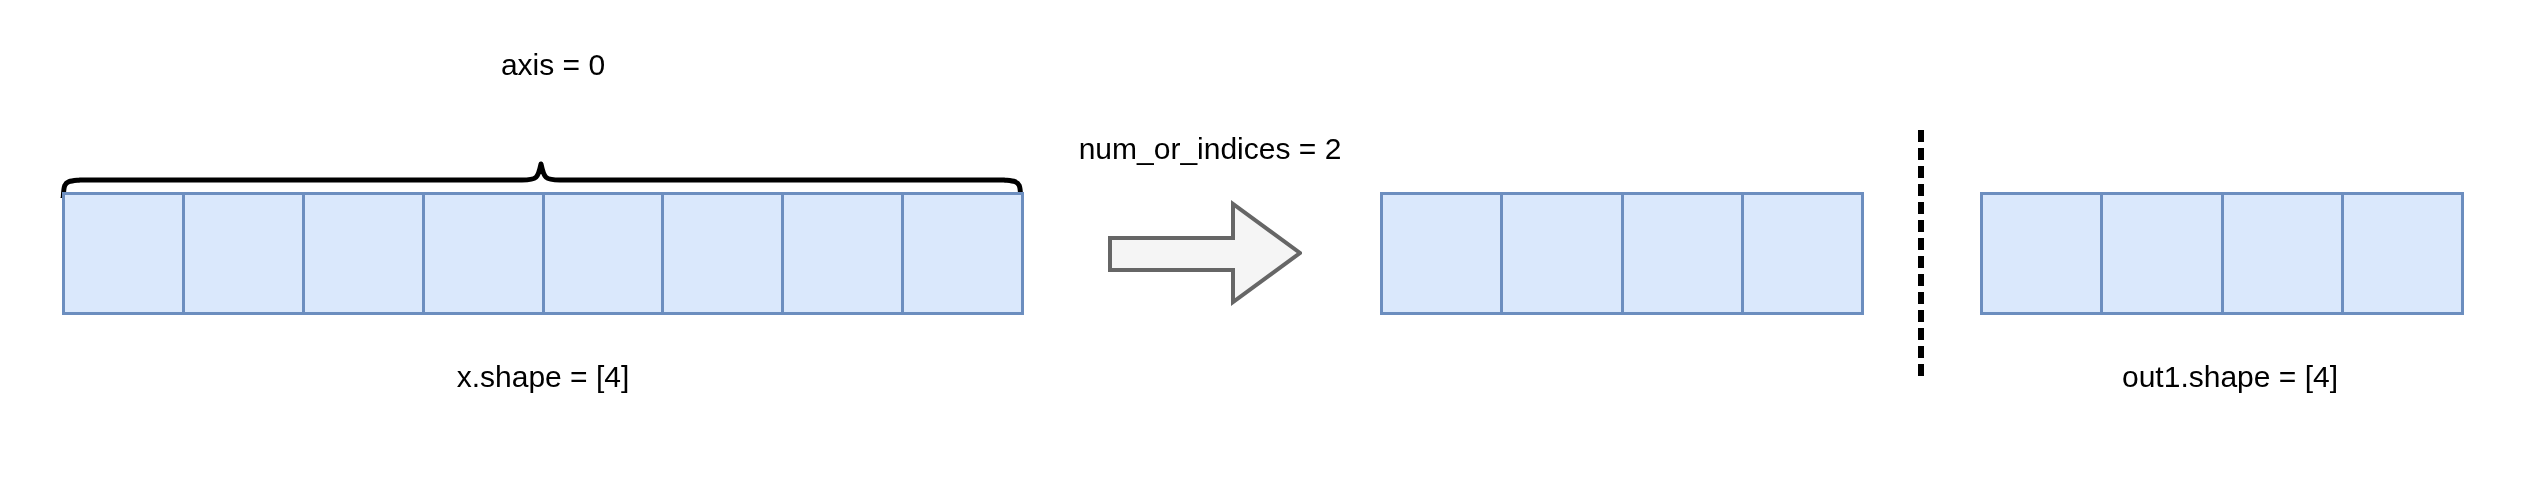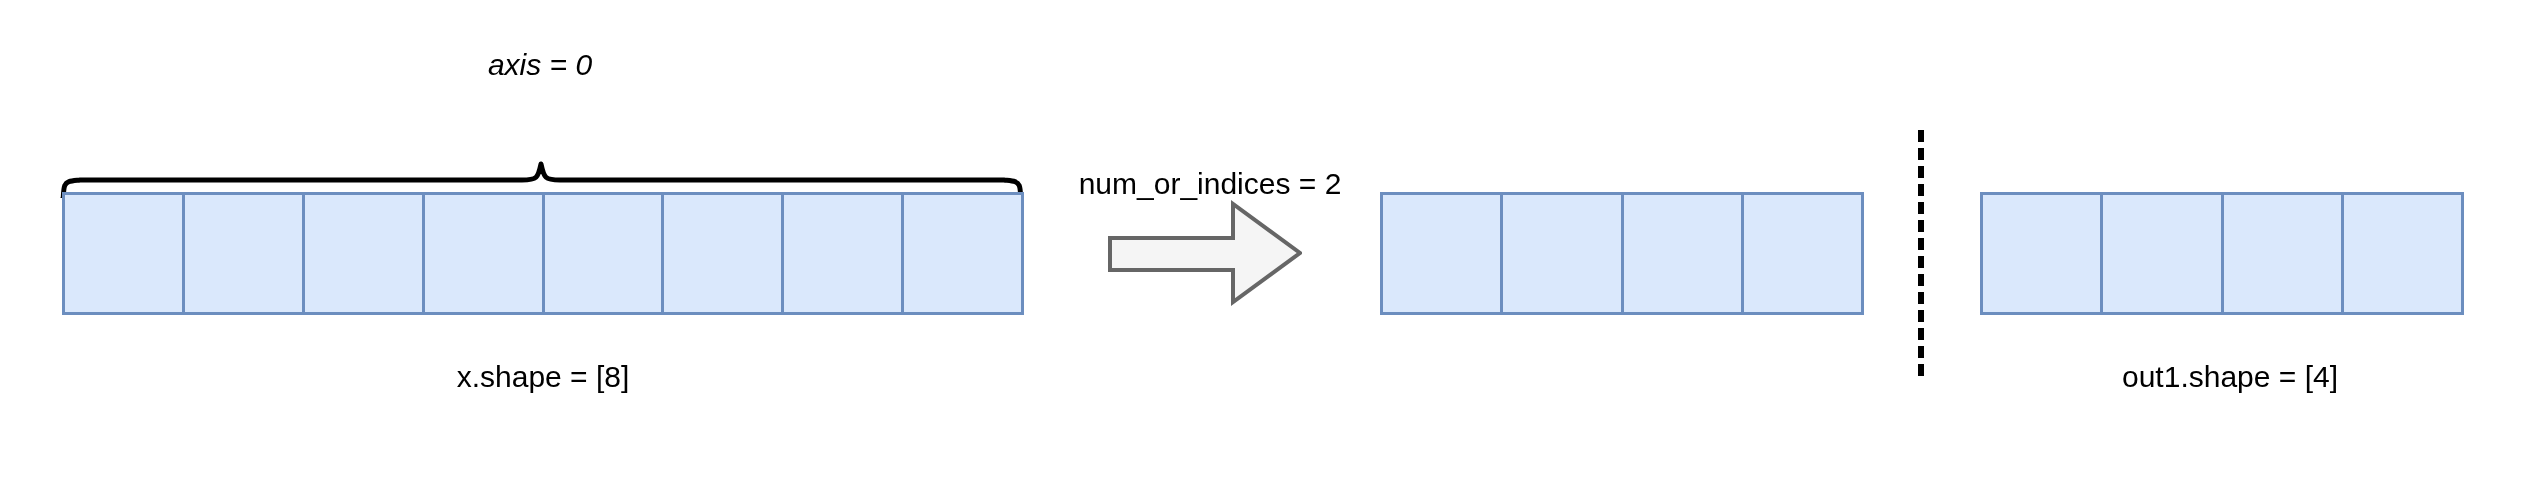--- a/index.html
+++ b/index.html
@@ -91,22 +91,22 @@
   #divider {
     position: absolute;
     left: 1918px;
     top: 130px;
     width: 0px;
     height: 246px;
     border-left: 6px dashed #000000;
   }
 
   
-  #axis-label      { left: 440px;  top: 48px;  width: 200px; font-style: italic; }
-  #num-label       { left: 1060px; top: 132px; width: 300px; margin-top: 35px; }
+  #axis-label      { left: 453px;  top: 48px;  width: 200px; }
+  #num-label       { left: 1060px; top: 132px; width: 300px; }
   #x-shape-label   { left: 443px;  top: 360px; width: 200px; }
   #out0-label      { left: 1522px; top: 360px; width: 200px; }
   #out1-label      { left: 2122px; top: 360px; width: 200px; }
 </style>
 </head>
 <body>
 
 <div id="canvas">
 
   <div class="label" id="axis-label">axis = 0</div>
@@ -127,21 +127,21 @@
     <div class="cell"></div>
     <div class="cell"></div>
     <div class="cell"></div>
     <div class="cell"></div>
     <div class="cell"></div>
     <div class="cell"></div>
     <div class="cell"></div>
     <div class="cell"></div>
   </div>
 
-  <div class="label" id="x-shape-label">x.shape = [8]</div>
+  <div class="label" id="x-shape-label">x.shape = [4]</div>
 
   <div class="label" id="num-label">num_or_indices = 2</div>
 
   <svg id="split-arrow" viewBox="0 0 194 106" preserveAspectRatio="none">
     <polygon points="2,38 125,38 125,4 192,53 125,102 125,70 2,70" fill="#f5f5f5" stroke="#666666" stroke-width="4" stroke-linejoin="miter"></polygon>
   </svg>
 
   <div class="array" id="out0-array">
     <div class="cell"></div>
     <div class="cell"></div>

